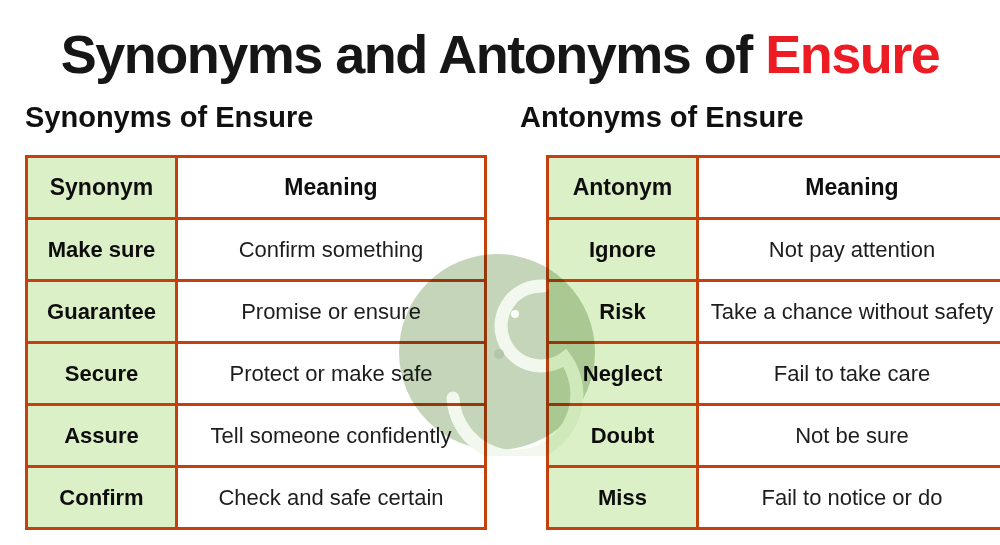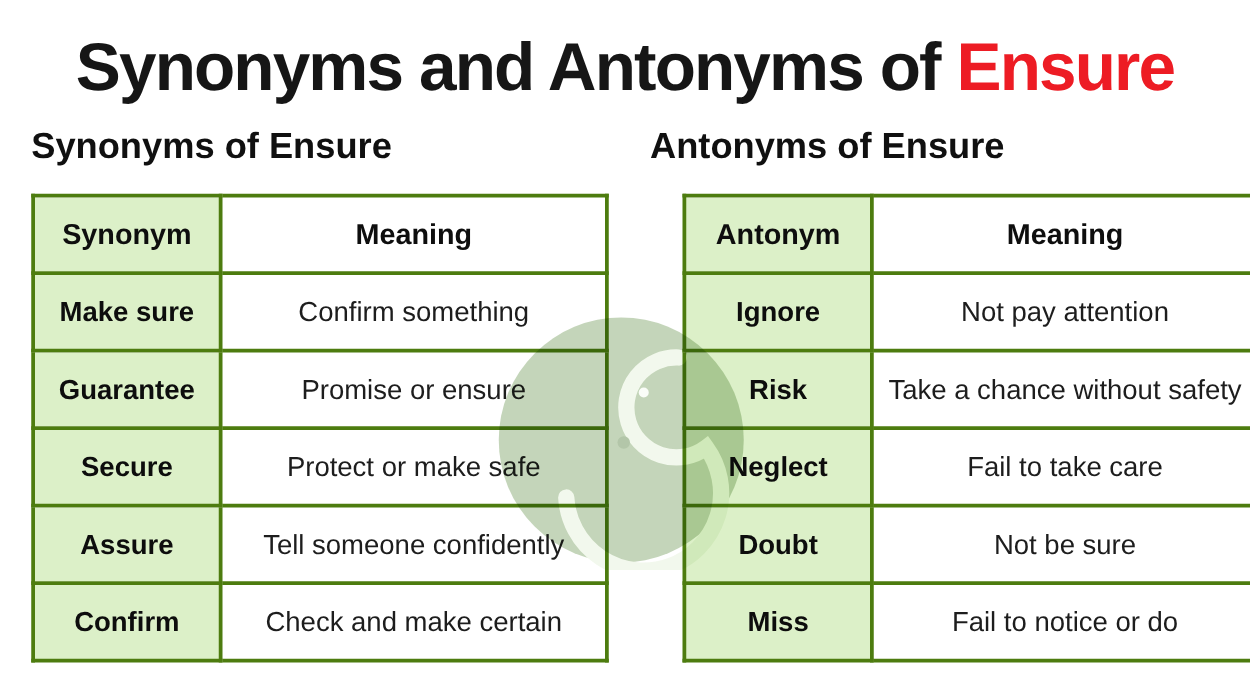--- a/index.html
+++ b/index.html
@@ -29,21 +29,21 @@
   table.word-table {
     position:absolute; top:155px;
     width:462px; height:375px;
     border-collapse:collapse; table-layout:fixed;
     background:#ffffff;
   }
   #syn-table { left:25px; }
   #ant-table { left:546px; }
 
   .word-table td, .word-table th {
-    border:3px solid #4d7c0f;
+    border:3px solid #c2410c;
     padding:0 6px; text-align:center; vertical-align:middle;
     overflow:hidden;
   }
   .word-table tr { height:62px; }
 
   .word-table th { font-size:23px; font-weight:bold; color:#0e0e0e; }
   .term-col { width:150px; }
   .term-cell {
     background:#dcf0c8; font-weight:bold;
     font-size:22px; color:#0d0d0d;
@@ -89,21 +89,21 @@
   <tr>
     <td class="term-cell">Secure</td>
     <td class="meaning-cell">Protect or make safe</td>
   </tr>
   <tr>
     <td class="term-cell">Assure</td>
     <td class="meaning-cell">Tell someone confidently</td>
   </tr>
   <tr>
     <td class="term-cell">Confirm</td>
-    <td class="meaning-cell">Check and make certain</td>
+    <td class="meaning-cell">Check and safe certain</td>
   </tr>
 </tbody>
   </table>
 
 <table class="word-table" id="ant-table">
   <colgroup>
       <col class="term-col">
       <col>
     </colgroup>
   <tbody>

